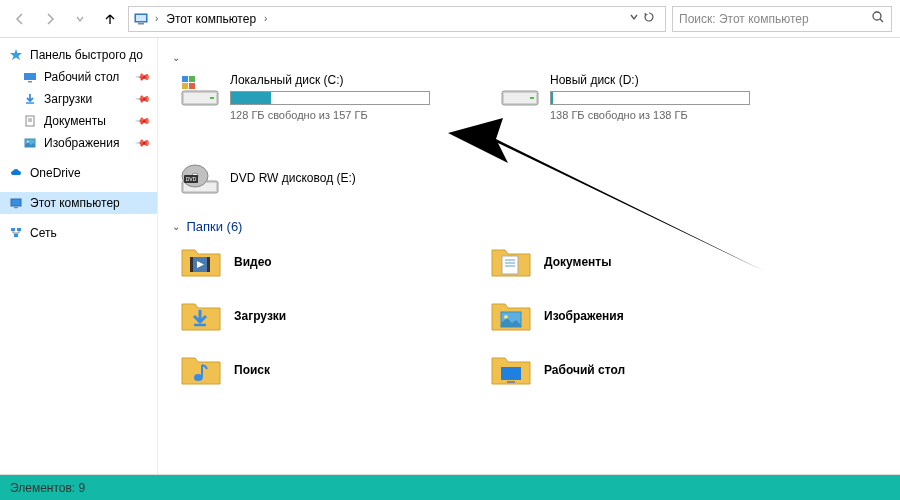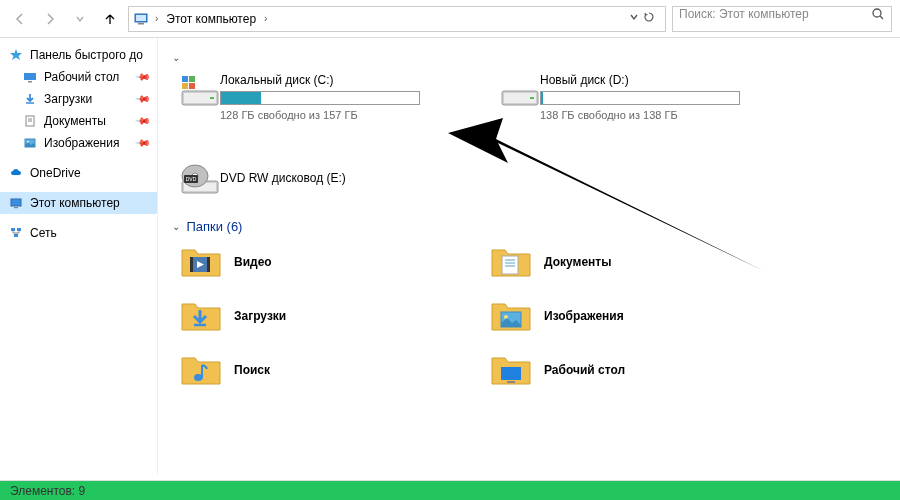--- a/index.html
+++ b/index.html
@@ -5,46 +5,46 @@
     * { margin: 0; padding: 0; box-sizing: border-box; }
     body { font-family: "Segoe UI", Tahoma, sans-serif; font-size: 12px; background: #fff; width: 900px; height: 500px; overflow: hidden; position: relative; }
     .toolbar { display: flex; align-items: center; padding: 4px 8px; gap: 6px; border-bottom: 1px solid #ddd; height: 38px; }
     .nav-btn { width: 24px; height: 24px; display: flex; align-items: center; justify-content: center; color: #888; cursor: default; }
     .nav-btn.up { color: #000; }
     .addr-bar { flex: 1; display: flex; align-items: center; border: 1px solid #ccc; height: 26px; padding: 0 4px; gap: 4px; }
     .addr-icon { width: 16px; height: 16px; }
     .addr-crumb { color: #000; padding: 0 2px; }
     .addr-sep { color: #555; font-size: 10px; padding: 0 2px; }
     .addr-refresh { display: flex; gap: 4px; padding: 0 6px; color: #555; }
-    .search-bar { width: 220px; display: flex; align-items: flex-start; border: 1px solid #ccc; height: 26px; padding: 0 6px; color: #888; justify-content: space-between; }
+    .search-bar { width: 220px; display: flex; align-items: center; border: 1px solid #ccc; height: 26px; padding: 0 6px; color: #888; justify-content: space-between; }
     .search-bar span:last-child { color: #555; }
     .content { display: flex; height: calc(100% - 38px - 26px); }
     .sidebar { width: 158px; border-right: 1px solid #eee; padding-top: 6px; overflow: hidden; }
     .side-item { display: flex; align-items: center; padding: 3px 8px; gap: 6px; font-size: 12px; cursor: default; }
     .side-item.selected { background: #cce8ff; }
     .side-icon { width: 16px; height: 16px; flex-shrink: 0; display: flex; align-items: center; justify-content: center; }
     .pin { margin-left: auto; color: #999; font-size: 10px; transform: rotate(45deg); }
     .side-label { white-space: nowrap; overflow: hidden; text-overflow: ellipsis; }
     .side-spacer { height: 8px; }
     .main { flex: 1; padding: 10px 14px; overflow: auto; position: relative; }
     .group-header { display: flex; align-items: center; gap: 6px; color: #003399; font-size: 13px; margin: 4px 0 10px; }
     .group-header .chev { font-size: 10px; color: #555; }
     .drives { display: flex; flex-wrap: wrap; gap: 40px 60px; margin-left: 8px; margin-bottom: 22px; }
-    .drive { display: flex; width: 260px; }
+    .drive { display: flex; gap: 10px; width: 260px; }
     .drive-icon { width: 40px; height: 36px; }
     .drive-info { flex: 1; }
     .drive-name { font-size: 12px; color: #000; margin-bottom: 4px; }
     .drive-bar { width: 200px; height: 14px; border: 1px solid #999; background: #fff; }
     .drive-fill { height: 100%; background: #26a0b8; }
     .drive-free { font-size: 11px; color: #666; margin-top: 4px; }
     .folders { display: flex; flex-wrap: wrap; gap: 18px 90px; margin-left: 8px; }
     .folder { display: flex; gap: 12px; align-items: center; width: 220px; }
     .folder-icon { width: 42px; height: 36px; position: relative; }
     .folder-name { font-size: 12px; font-weight: bold; }
-    .statusbar { position: absolute; bottom: 0; left: 0; right: 0; height: 20px; border-top: 1px solid #ddd; display: flex; align-items: center; padding: 0 10px; font-size: 12px; color: #333; background: #22c55e; }
+    .statusbar { position: absolute; bottom: 0; left: 0; right: 0; height: 26px; border-top: 1px solid #ddd; display: flex; align-items: center; padding: 0 10px; font-size: 12px; color: #333; background: #14b8a6; }
     .arrow-overlay { position: absolute; left: 280px; top: 65px; pointer-events: none; }
   </style>
 </head>
 <body>
 
 <div class="toolbar">
   <div class="nav-btn">
     <svg width="14" height="14" viewBox="0 0 14 14">
         <path d="M9 2 L4 7 L9 12" stroke="#aaa" stroke-width="1.5" fill="none"></path>
       </svg>

